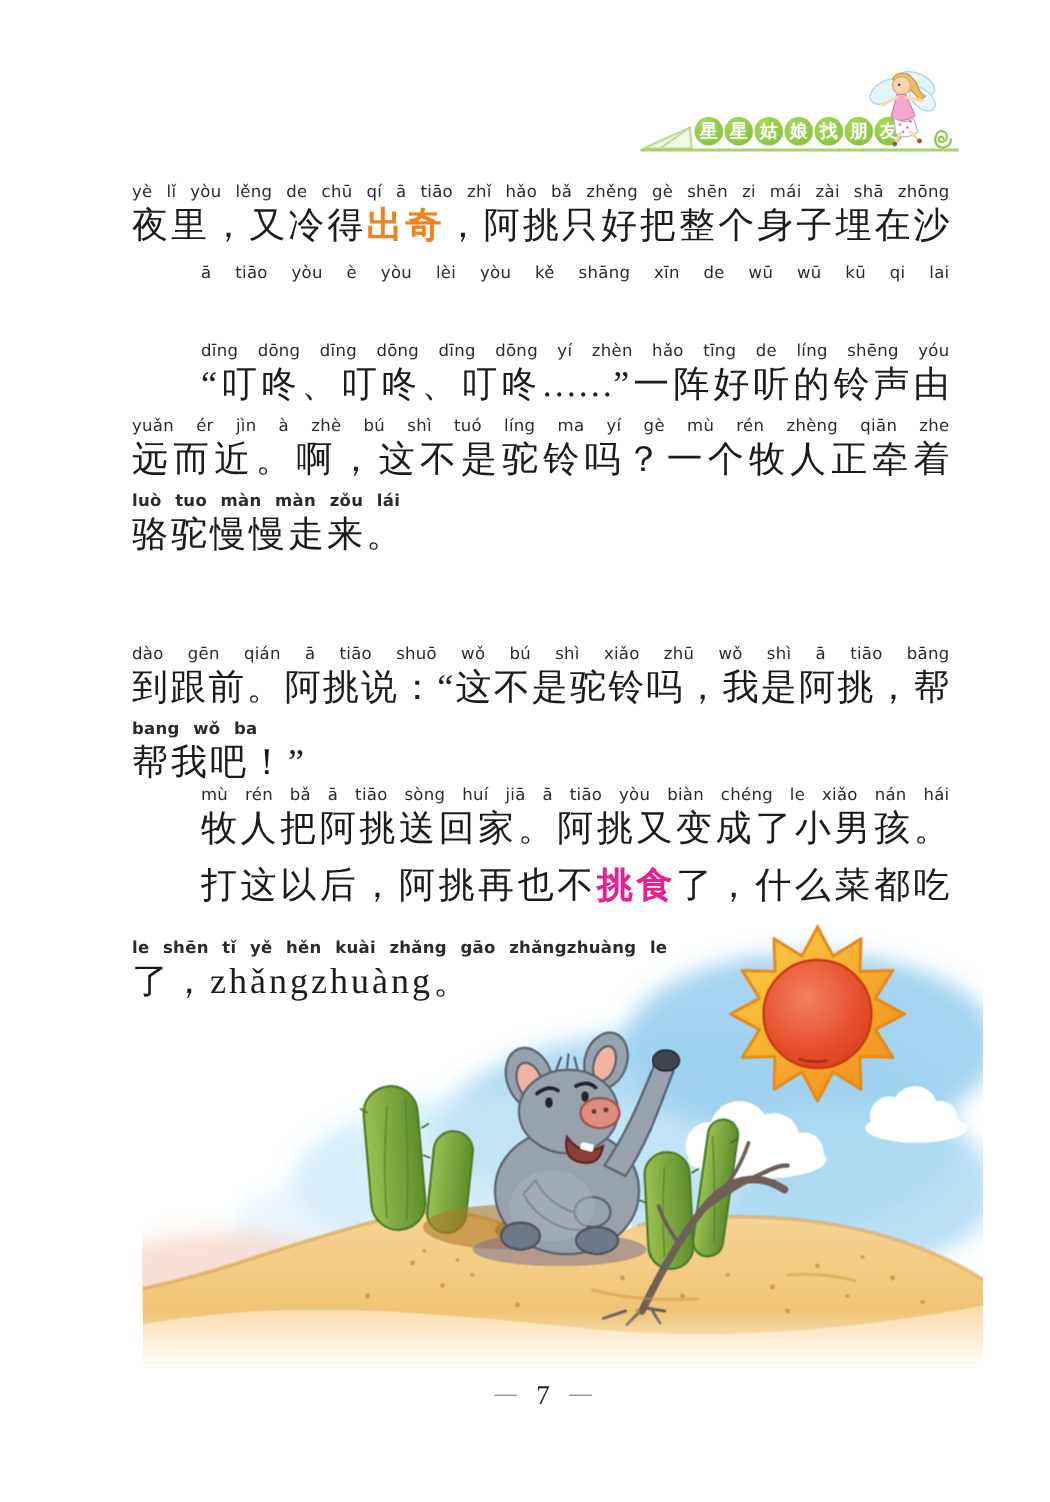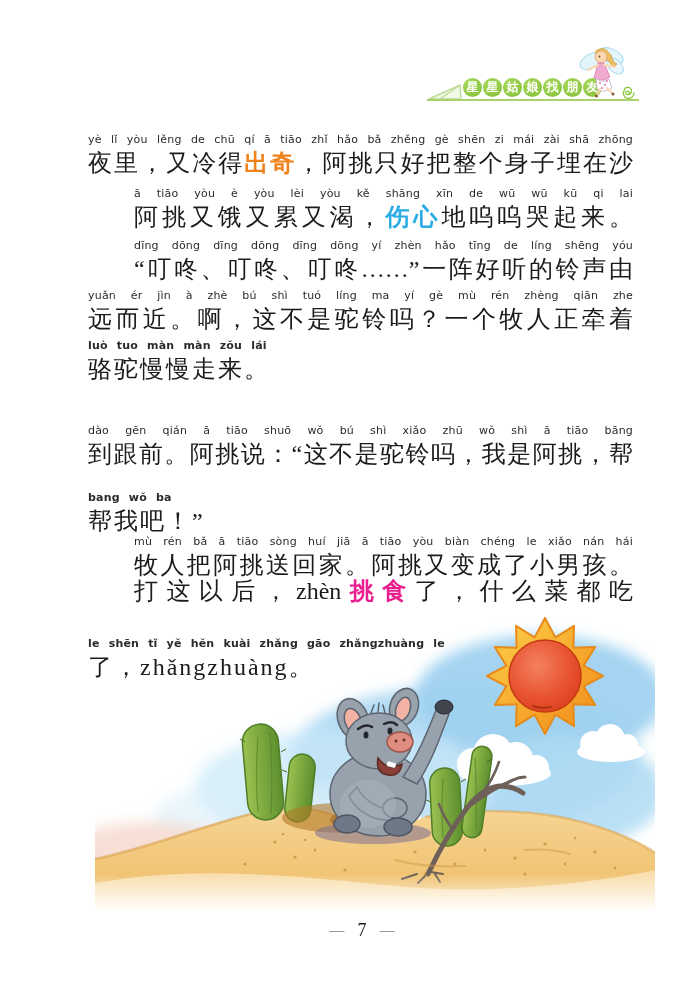--- a/index.html
+++ b/index.html
@@ -25,21 +25,21 @@
     color:#ffffff;font-size:12px;font-weight:bold;line-height:19px;text-align:center;
   }
   .hdr-fairy{position:absolute;left:570px;top:42px;width:64px;height:58px;}
   .hdr-spiral{position:absolute;left:620px;top:84px;width:17px;height:17px;}
   
   .line{position:absolute;left:88px;width:545px;}
   .pinyin{
     font-family:"DejaVu Sans","Liberation Sans",sans-serif;
     font-size:11px;line-height:14px;color:#2a2a2a;
     text-align:justify;text-align-last:justify;letter-spacing:.2px;white-space:normal;
-    height:14px;overflow:hidden;margin-top:12px;
+    height:14px;overflow:hidden;
   }
   .hanzi{
     font-family:"Liberation Serif","DejaVu Serif",serif;
     font-size:24px;line-height:32px;color:var(--text-color);
     text-align:justify;text-align-last:justify;text-justify:inter-character;
     height:33px;overflow:hidden;
   }
   .line.short .pinyin{text-align-last:left;word-spacing:5px;font-weight:bold;}
   .line.short .hanzi{text-align-last:left;letter-spacing:2px;}
   .line.indent .pinyin{text-indent:46px;}
@@ -101,48 +101,47 @@
       <path d="M9.6,9.4 a1.8,1.8 0 1 0 -1.8,1.8 a3.8,3.8 0 1 0 -3.4,-4.4 a5.6,5.6 0 1 0 10.4,2.6" fill="none" stroke="#8cc63f" stroke-width="1.4" stroke-linecap="round"></path>
     </svg>
   </div>
 
   <div class="line" style="top:121px">
     <div class="pinyin">yè lǐ yòu lěng de chū qí ā tiāo zhǐ hǎo bǎ zhěng gè shēn zi mái zài shā zhōng</div>
     <div class="hanzi"><span>夜里，又冷得</span><span class="hl hl-orange">出奇</span><span>，阿挑只好把整个身子埋在沙中。</span></div>
   </div>
   <div class="line indent" style="top:175px">
     <div class="pinyin">ā tiāo yòu è yòu lèi yòu kě shāng xīn de wū wū kū qi lai</div>
-    <div class="hanzi"><span>阿挑又饿又累又渴，</span><span class="hl hl-blue">伤心</span><span>地呜呜哭起来。</span></div>
   </div>
   <div class="line indent" style="top:227px">
     <div class="pinyin">dīng dōng dīng dōng dīng dōng yí zhèn hǎo tīng de líng shēng yóu</div>
     <div class="hanzi"><span>“叮咚、叮咚、叮咚……”一阵好听的铃声由</span></div>
   </div>
   <div class="line" style="top:277px">
     <div class="pinyin">yuǎn ér jìn à zhè bú shì tuó líng ma yí gè mù rén zhèng qiān zhe</div>
     <div class="hanzi"><span>远而近。啊，这不是驼铃吗？一个牧人正牵着</span></div>
   </div>
   <div class="line short" style="top:327px">
     <div class="pinyin">luò tuo màn màn zǒu lái</div>
     <div class="hanzi"><span>骆驼慢慢走来。</span></div>
   </div>
-  <div class="line" style="top:412px">
+  <div class="line" style="top:429px">
     <div class="pinyin">dào gēn qián ā tiāo shuō wǒ bú shì xiǎo zhū wǒ shì ā tiāo bāng</div>
     <div class="hanzi"><span>到跟前。阿挑说：“这不是驼铃吗，我是阿挑，帮</span></div>
   </div>
   <div class="line short" style="top:479px">
     <div class="pinyin">bang wǒ ba</div>
     <div class="hanzi"><span>帮我吧！”</span></div>
   </div>
   <div class="line indent" style="top:523px">
     <div class="pinyin">mù rén bǎ ā tiāo sòng huí jiā ā tiāo yòu biàn chéng le xiǎo nán hái</div>
     <div class="hanzi"><span>牧人把阿挑送回家。阿挑又变成了小男孩。</span></div>
   </div>
   <div class="line indent" style="top:575px">
-    <div class="hanzi"><span>打这以后，zhèn</span><span class="hl hl-magenta">挑食</span><span>了，什么菜都吃</span></div>
+    <div class="hanzi"><span>打这以后，阿挑再也不</span><span class="hl hl-magenta">挑食</span><span>了，什么菜都吃</span></div>
   </div>
   <div class="line short" style="top:625px">
     <div class="pinyin">le shēn tǐ yě hěn kuài zhǎng gāo zhǎngzhuàng le</div>
     <div class="hanzi"><span>了，zhǎngzhuàng。</span></div>
   </div>
 
   <svg class="illus" viewBox="0 0 560 300">
     <defs>
       <filter id="soft" x="-30%" y="-30%" width="160%" height="160%">
           <feGaussianBlur stdDeviation="7"></feGaussianBlur>

